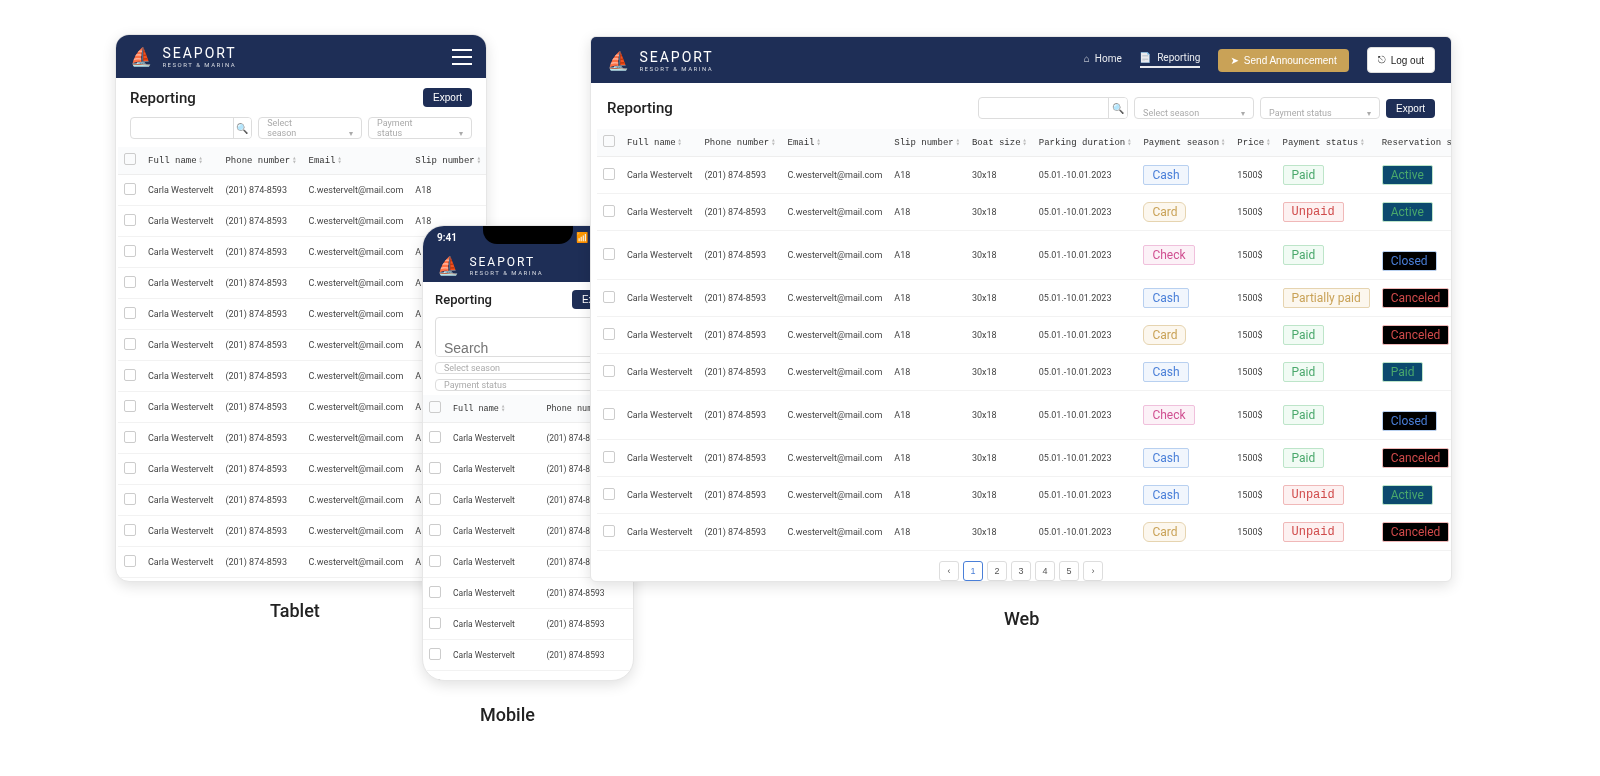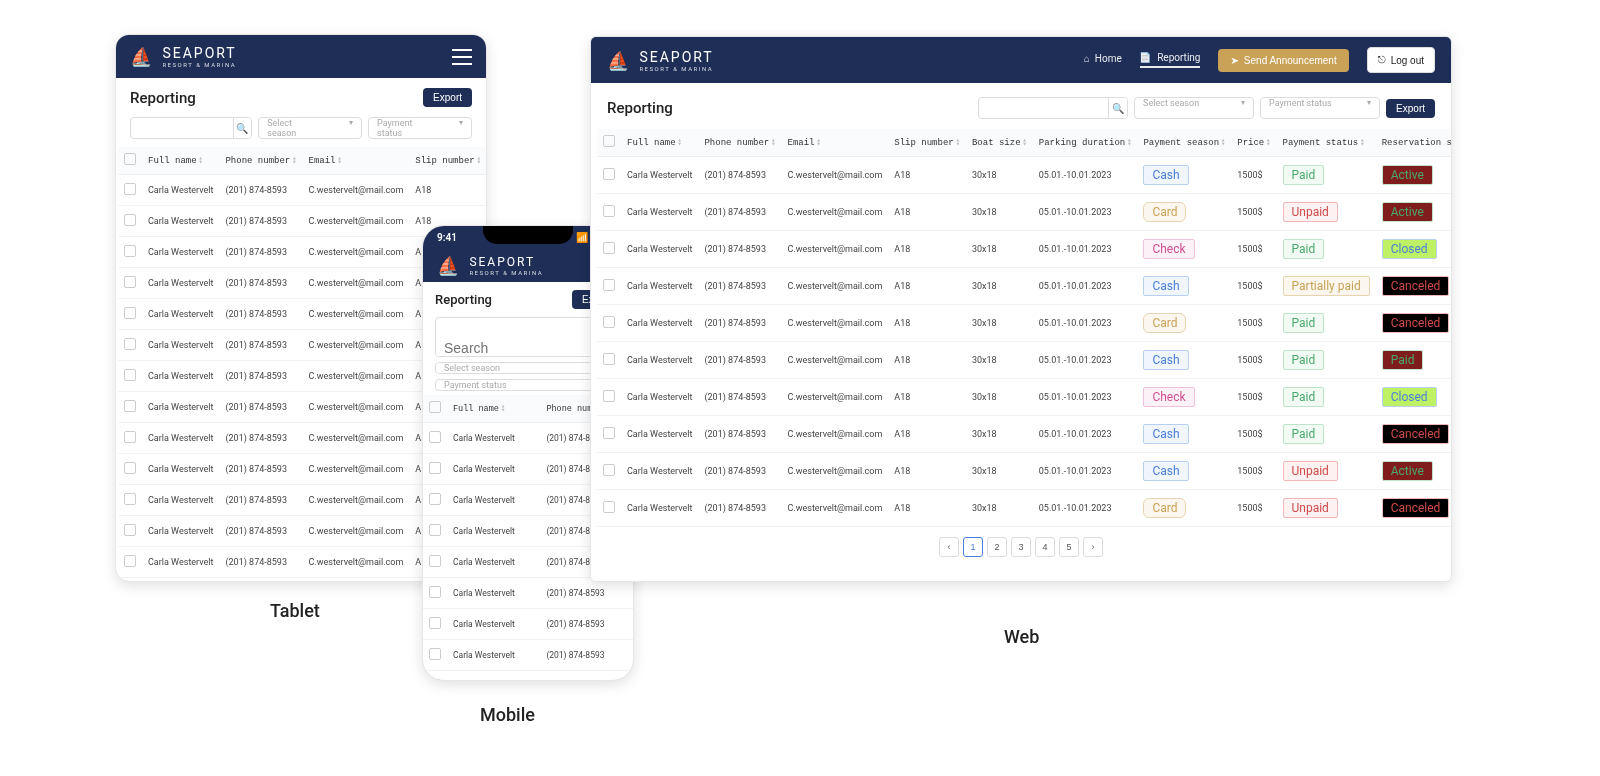--- a/index.html
+++ b/index.html
@@ -19,38 +19,38 @@
   .page-title { font-size:15px; font-weight:500; }
   .btn-export { background:#1e2e56; color:#fff; border:none; border-radius:4px; padding:4px 10px; font-size:10px; cursor:pointer; }
   .btn-send { background:#c9a257; color:#fff; border:none; border-radius:4px; padding:6px 12px; font-size:10px; cursor:pointer; display:flex; align-items:center; gap:5px;}
   .btn-logout { background:#fff; color:#222; border:1px solid #ddd; border-radius:4px; padding:6px 10px; font-size:10px; cursor:pointer; display:flex; align-items:center; gap:5px;}
   .title-row { display:flex; justify-content:space-between; align-items:center; padding:10px 14px; }
 
   .filters { display:flex; gap:6px; padding:0 14px 8px; }
   .input-group { display:flex; border:1px solid #ddd; border-radius:4px; overflow:hidden; background:#fff; flex:1; height:22px; }
   .input-group input { border:none; outline:none; padding:0 8px; font-size:14px; color:#888; width:100%;margin-top:22px; }
   .input-group .search-btn { background:#fff; border:none; border-left:1px solid #ddd; width:22px; cursor:pointer; color:#888; font-size:10px;}
-  .select-box { border:1px solid #ddd; border-radius:4px; padding:0 8px; height:22px; display:flex; align-items:flex-start; justify-content:space-between; font-size:9px; color:#aaa; flex:1; cursor:pointer; background:#fff;gap:35px;}
+  .select-box { border:1px solid #ddd; border-radius:4px; padding:0 8px; height:22px; display:flex; align-items:flex-end; justify-content:space-between; font-size:9px; color:#aaa; flex:1; cursor:pointer; background:#fff;gap:35px;}
   .chev { font-size:8px; color:#aaa; }
 
   table { width:100%; border-collapse:collapse; font-size:9px; }
   thead th { background:#fafbfc; font-weight:500; text-align:left; padding:6px 6px; border-bottom:1px solid #eee; white-space:nowrap; color:#333;font-family:Liberation Mono, monospace;}
   tbody td { padding:8px 6px; border-bottom:1px solid #f2f2f2; color:#444; white-space:nowrap;}
   .checkbox { width:12px; height:12px; border:1px solid #ccc; border-radius:2px; display:inline-block; }
   .sort { color:#bbb; font-size:7px; margin-left:2px; vertical-align:middle; display:inline-flex; flex-direction:column; line-height:4px;}
 
   .pill { display:inline-block; padding:2px 8px; border-radius:2px; font-size:12px; border:1px solid; }
   .pill-cash { color:#4a7fd8; border-color:#b8d0f0; background:#f1f6fd;}
   .pill-card { color:#c9a257; border-color:#e6d4b0; background:#fcf7ee;border-radius:6px;}
   .pill-check { color:#d05091; border-color:#f0c0dc; background:#fcf1f7;}
   .pill-paid { color:#4aa86c; border-color:#bde5c9; background:#f1fbf4;}
-  .pill-unpaid { color:#d04a4a; border-color:#f0b8b8; background:#fdf1f1;}
+  .pill-unpaid { color:#d04a4a; border-color:#f0b8b8; background:#fdf1f1;font-family:Liberation Mono, monospace;}
   .pill-partial { color:#c9a257; border-color:#e6d4b0; background:#fcf7ee;}
-  .pill-active { color:#4aa86c; border-color:#bde5c9; background:#7f1d1d;}
-  .pill-closed { color:#4a7fd8; border-color:#b8d0f0; background:#bef264;}
+  .pill-active { color:#4aa86c; border-color:#bde5c9; background:#0c4a6e;}
+  .pill-closed { color:#4a7fd8; border-color:#b8d0f0; background:#000000;margin-top:12px;}
   .pill-canceled { color:#d04a4a; border-color:#f0b8b8; background:#000000;}
 
   .dots { color:#aaa; cursor:pointer; }
 
   .pagination { display:flex; gap:4px; justify-content:center; padding:10px 0 14px; }
   .pagination button { border:1px solid #ddd; background:#fff; width:20px; height:20px; border-radius:3px; font-size:9px; cursor:pointer; color:#555;}
   .pagination button.active { border-color:#4a7fd8; color:#4a7fd8; }
   .pagination button.mini { border:none; background:none; }
 
   
@@ -560,15 +560,15 @@
       <button>2</button>
       <button>3</button>
       <button>4</button>
       <button>5</button>
       <button>›</button>
     </div>
   </div>
 
   <div class="device-label" style="left:270px; top:600px;">Tablet</div>
   <div class="device-label" style="left:480px; top:704px;">Mobile</div>
-  <div class="device-label" style="left:1004px; top:626px;">Web</div>
+  <div class="device-label" style="left:1004px; top:608px;">Web</div>
 
 </div>
 
 </body></html>

